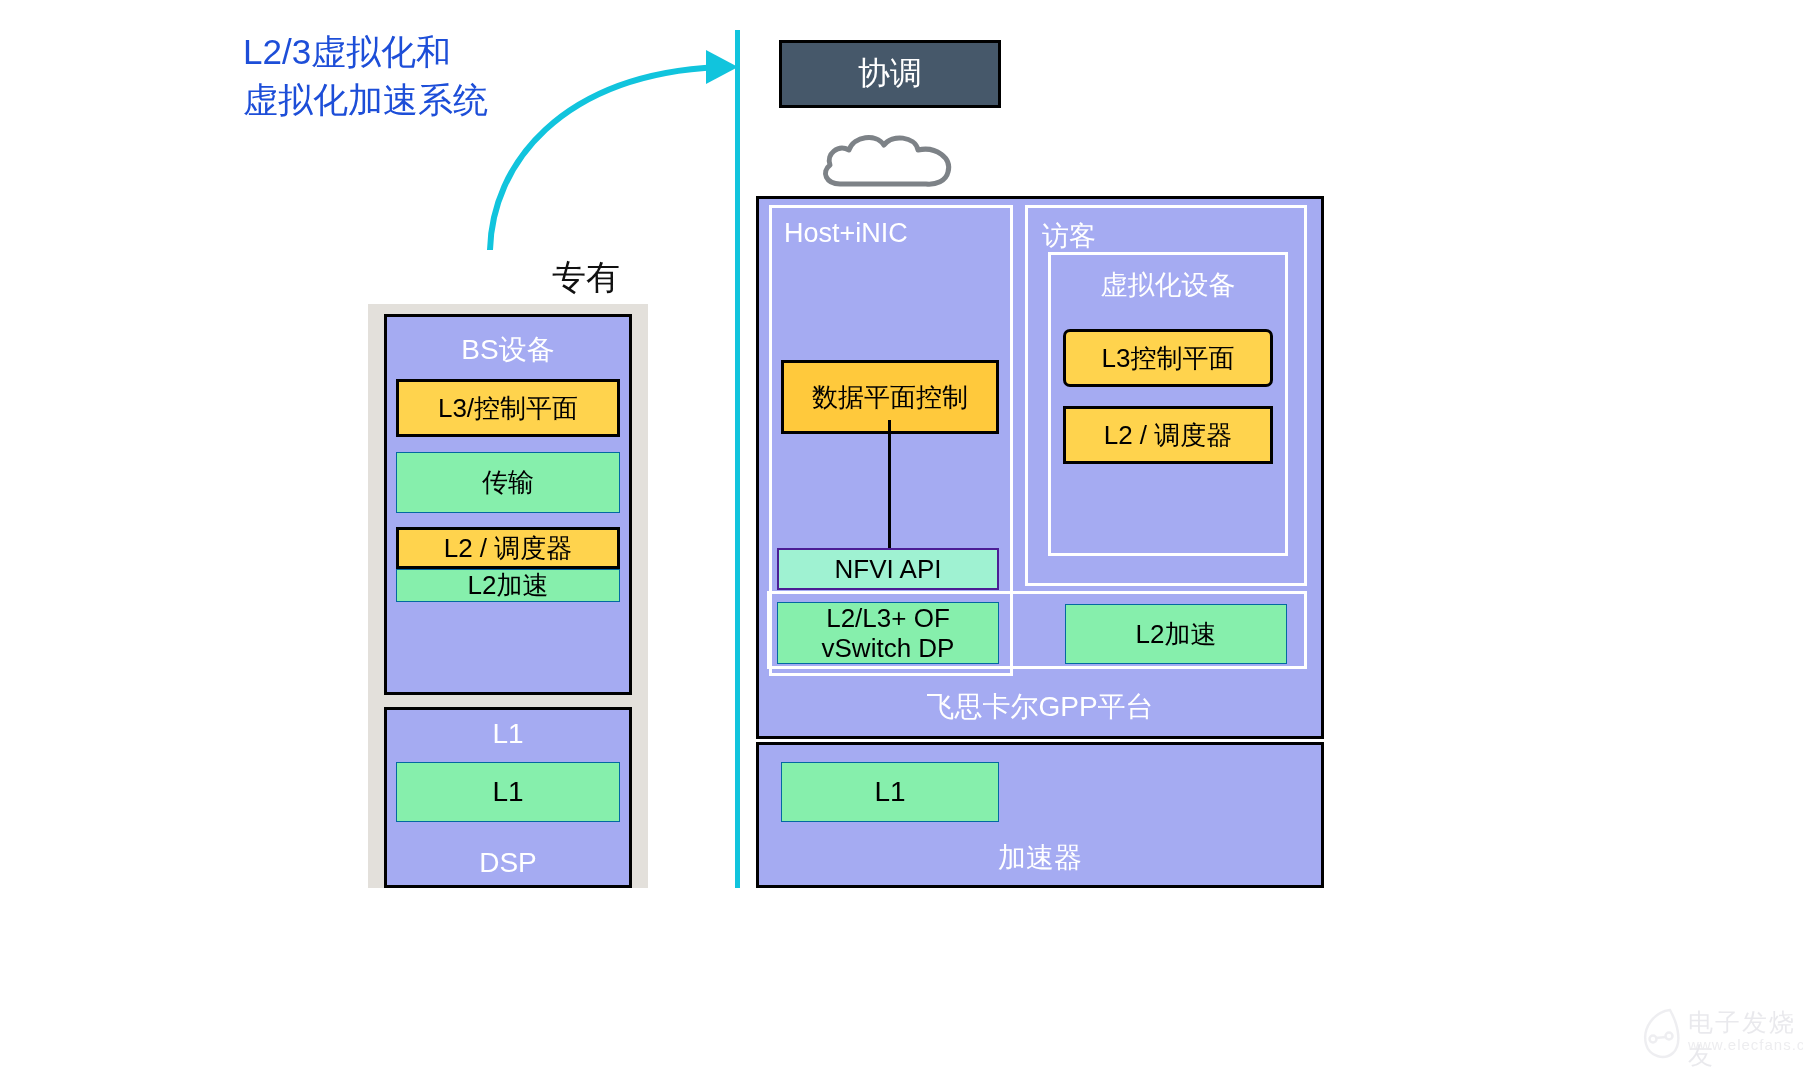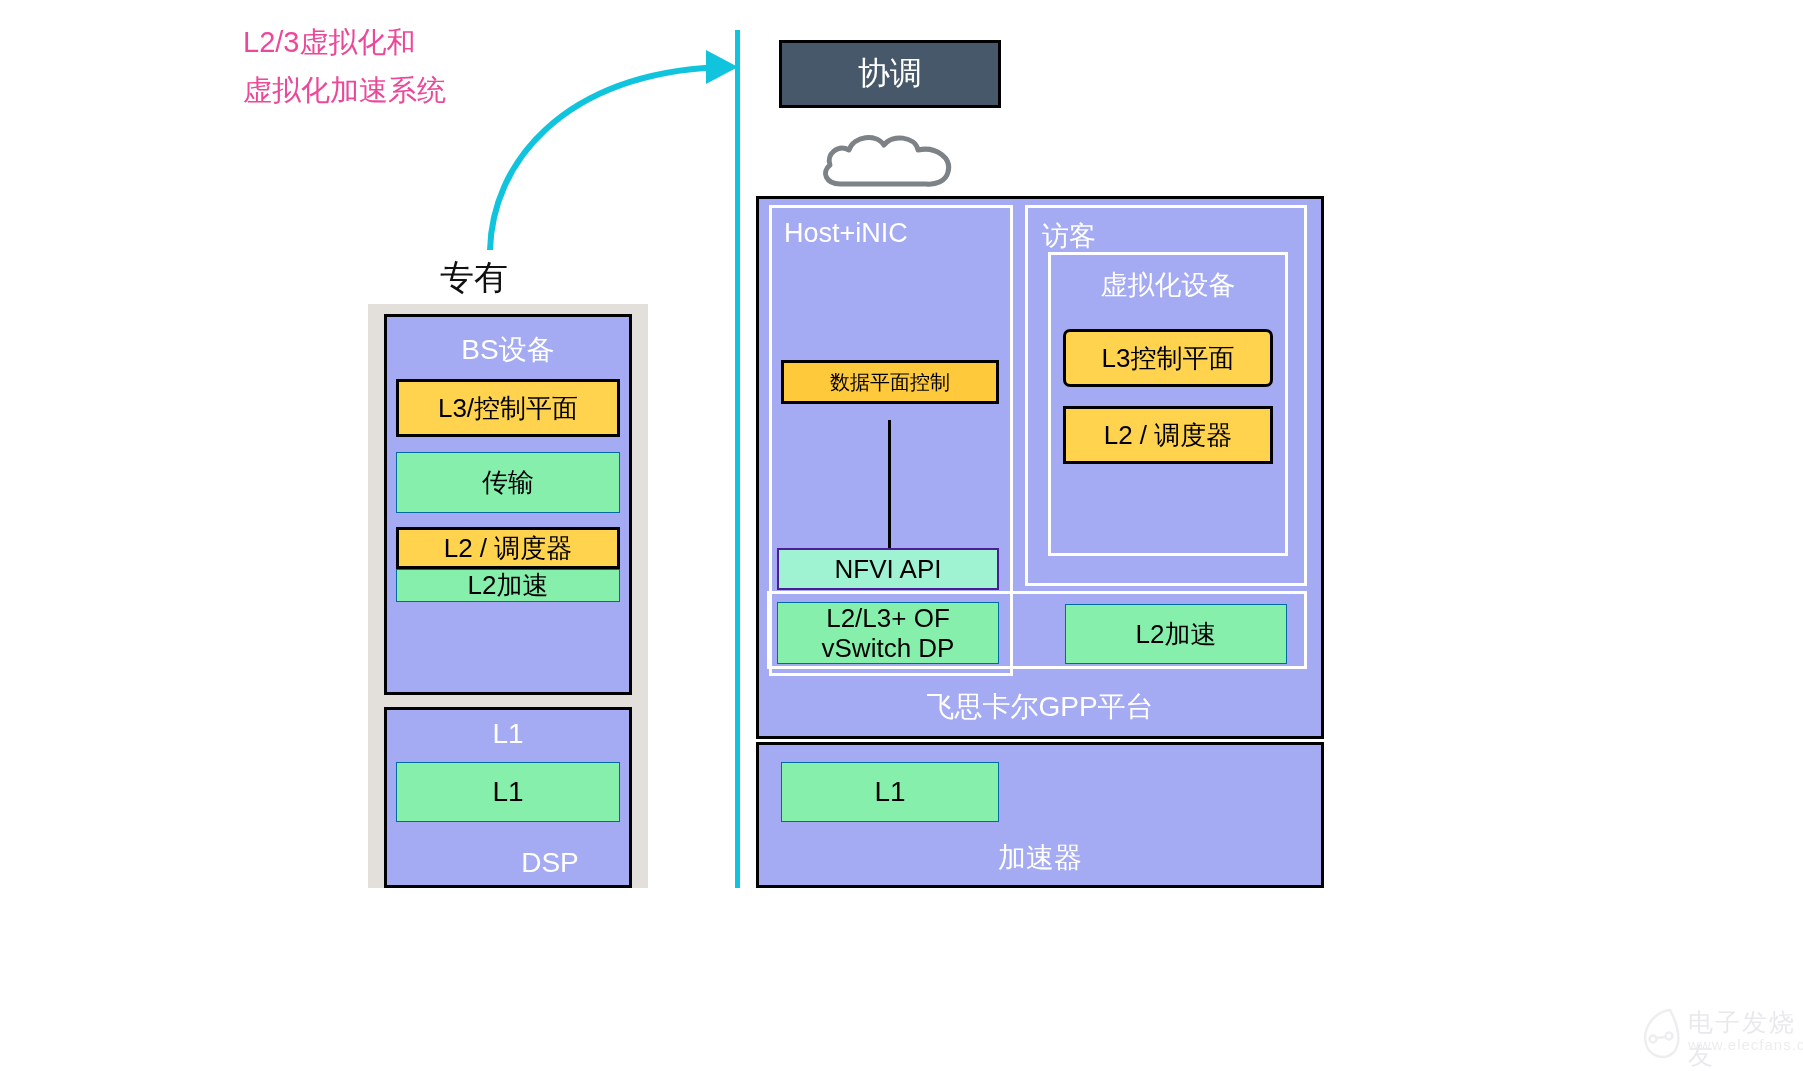--- a/index.html
+++ b/index.html
@@ -16,59 +16,59 @@
   .blk{position:absolute;box-sizing:border-box;display:flex;align-items:center;justify-content:center;text-align:center;}
   .periwinkle{background:#a5abf2;border:3px solid #000;}
   .yellow{background:#ffd34d;border:3px solid #000;color:#000;}
   .gold{background:#ffc93c;border:3px solid #000;color:#000;}
   .orange{background:#86efac;border:1px solid #0369a1;color:#000;}
   .mint{background:#9ff2d2;border:2px solid #4c1d95;color:#000;}
   .whiteframe{background:transparent;border:3px solid #ffffff;}
 
   
   #title-text{
-    position:absolute;left:243px;top:18px;width:470px;
-    font-size:29px;line-height:48px;color:#ec4899;text-align:left;white-space:pre-line;
+    position:absolute;left:243px;top:28px;width:470px;
+    font-size:35px;line-height:48px;color:#1d4ed8;text-align:left;white-space:pre-line;
   }
   #proprietary-label{
     position:absolute;left:440px;top:255px;width:180px;
-    font-size:34px;color:#111;text-align:left;
+    font-size:34px;color:#111;text-align:right;
   }
 
   
   #divider{position:absolute;left:735px;top:30px;width:5px;height:858px;background:#11c4dd;}
 
   
   #arrow-svg{position:absolute;left:470px;top:45px;width:280px;height:230px;}
 
   
   #left-outer{position:absolute;left:368px;top:304px;width:280px;height:584px;background:#e3e0db;}
 
   #bs-device{left:384px;top:314px;width:248px;height:381px;}
   #bs-device-label{position:absolute;left:0;top:14px;width:100%;font-size:28px;color:#fff;}
   #bs-l3{left:396px;top:379px;width:224px;height:58px;font-size:26px;}
   #bs-transport{left:396px;top:452px;width:224px;height:61px;font-size:26px;}
   #bs-l2sched{left:396px;top:527px;width:224px;height:42px;font-size:26px;}
   #bs-l2acc{left:396px;top:569px;width:224px;height:33px;font-size:26px;}
 
   #l1-box{left:384px;top:707px;width:248px;height:181px;}
   #l1-box-label{position:absolute;left:0;top:8px;width:100%;font-size:28px;color:#fff;}
-  #l1-box-dsp{position:absolute;left:0;bottom:6px;width:100%;font-size:28px;color:#fff;padding-left:42px;}
+  #l1-box-dsp{position:absolute;left:0;bottom:6px;width:100%;font-size:28px;color:#fff;}
   #l1-inner{left:396px;top:762px;width:224px;height:60px;font-size:28px;}
 
   
   #orchestration{left:779px;top:40px;width:222px;height:68px;background:#46586a;border:3px solid #000;font-size:32px;color:#fff;}
   #cloud-svg{position:absolute;left:818px;top:128px;width:150px;height:62px;}
 
   #gpp-outer{left:756px;top:196px;width:568px;height:543px;}
   #gpp-label{position:absolute;left:0;bottom:10px;width:100%;font-size:28px;color:#fff;}
 
   #host-frame{left:769px;top:205px;width:244px;height:471px;}
   #host-label{position:absolute;left:12px;top:10px;font-size:27px;color:#fff;}
-  #dp-control{left:781px;top:360px;width:218px;height:44px;font-size:20px;}
+  #dp-control{left:781px;top:360px;width:218px;height:74px;font-size:26px;}
   #connector{position:absolute;left:888px;top:420px;width:3px;height:128px;background:#000;}
   #nfvi-api{left:777px;top:548px;width:222px;height:42px;font-size:26px;}
   #vswitch-dp{left:777px;top:602px;width:222px;height:62px;font-size:26px;line-height:30px;}
 
   #guest-frame{left:1025px;top:205px;width:282px;height:381px;}
   #guest-label{position:absolute;left:14px;top:10px;font-size:27px;color:#fff;}
   #vnf-frame{left:1048px;top:252px;width:240px;height:304px;}
   #vnf-label{position:absolute;left:0;top:12px;width:100%;font-size:27px;color:#fff;}
   #l3-ctrl{left:1063px;top:329px;width:210px;height:58px;font-size:26px;border-radius:7px;}
   #l2-sched-r{left:1063px;top:406px;width:210px;height:58px;font-size:26px;}

